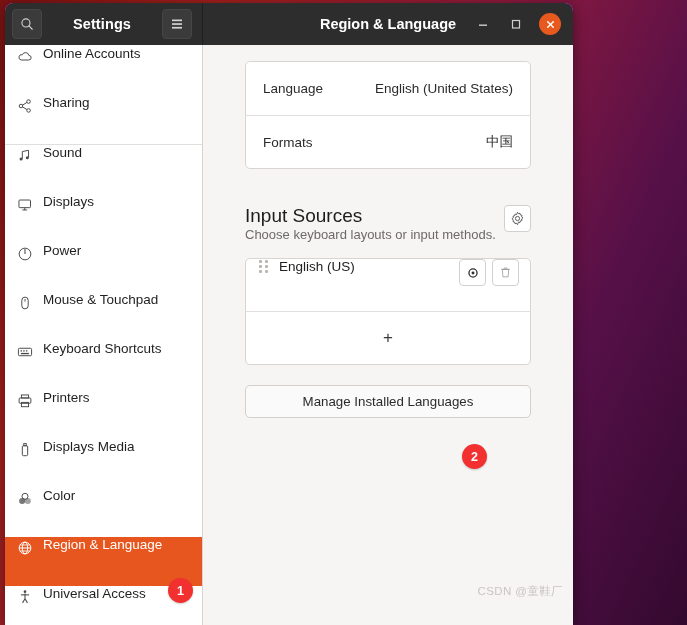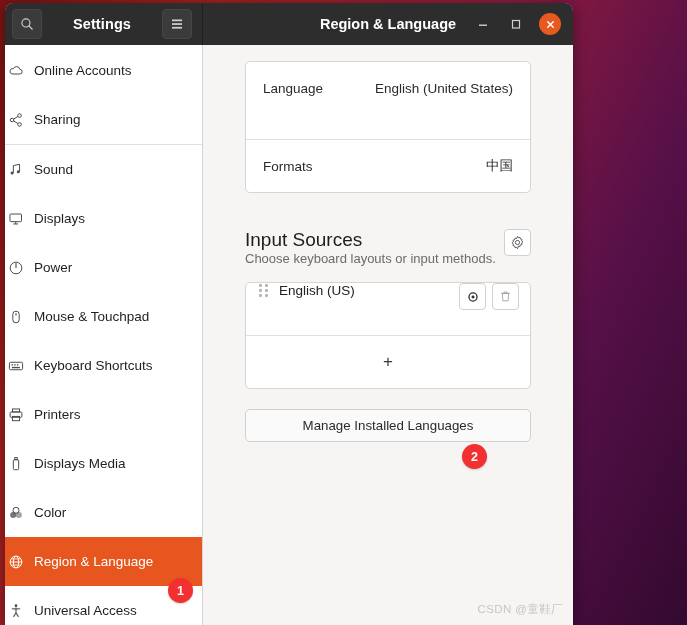--- a/index.html
+++ b/index.html
@@ -127,21 +127,22 @@
     background: #ffffff;
     border-right: 1px solid #d6d3d1;
     box-sizing: border-box;
     overflow: hidden;
     position: relative;
     padding-top: 1px;
   }
   .side-item {
     height: 49px;
     display: flex;
-    align-items: center;
+    align-items: flex-start;
+    padding-left: 9px;
     box-sizing: border-box;
     color: #1f1f1f;
     font-size: 13.5px;
     position: relative;
   }
   .side-item.selected {
     background: #e8561f;
     color: #ffffff;
   }
   .side-ico {
@@ -181,21 +182,21 @@
   }
   .row {
     height: 53px;
     display: flex;
     align-items: center;
     padding: 0 17px;
     box-sizing: border-box;
     font-size: 13.5px;
     color: #2b2b2b;
   }
-  .row + .row { border-top: 1px solid #e3dfdc; margin-top: 24px; }
+  .row + .row { border-top: 1px solid #e3dfdc; }
   .row .rlabel { flex: 1; }
   .row .rvalue { color: #2b2b2b; }
 
   .section-head {
     display: flex;
     align-items: flex-start;
     margin-top: 36px;
   }
   .section-head .txt { flex: 1; }
   .sec-title {
@@ -281,21 +282,21 @@
     justify-content: center;
     z-index: 40;
     box-shadow: 0 1px 2px rgba(0,0,0,0.2);
   }
   #badge-1 { left: 168px; top: 578px; }
   #badge-2 { left: 462px; top: 444px; }
 
   .watermark {
     position: absolute;
     right: 10px;
-    bottom: 8px;
+    bottom: 26px;
     font-size: 11.5px;
     color: #c9c5c2;
     white-space: nowrap;
     letter-spacing: 0.4px;
   }
 </style>
 </head>
 <body>
 
 <div id="desktop"></div>

